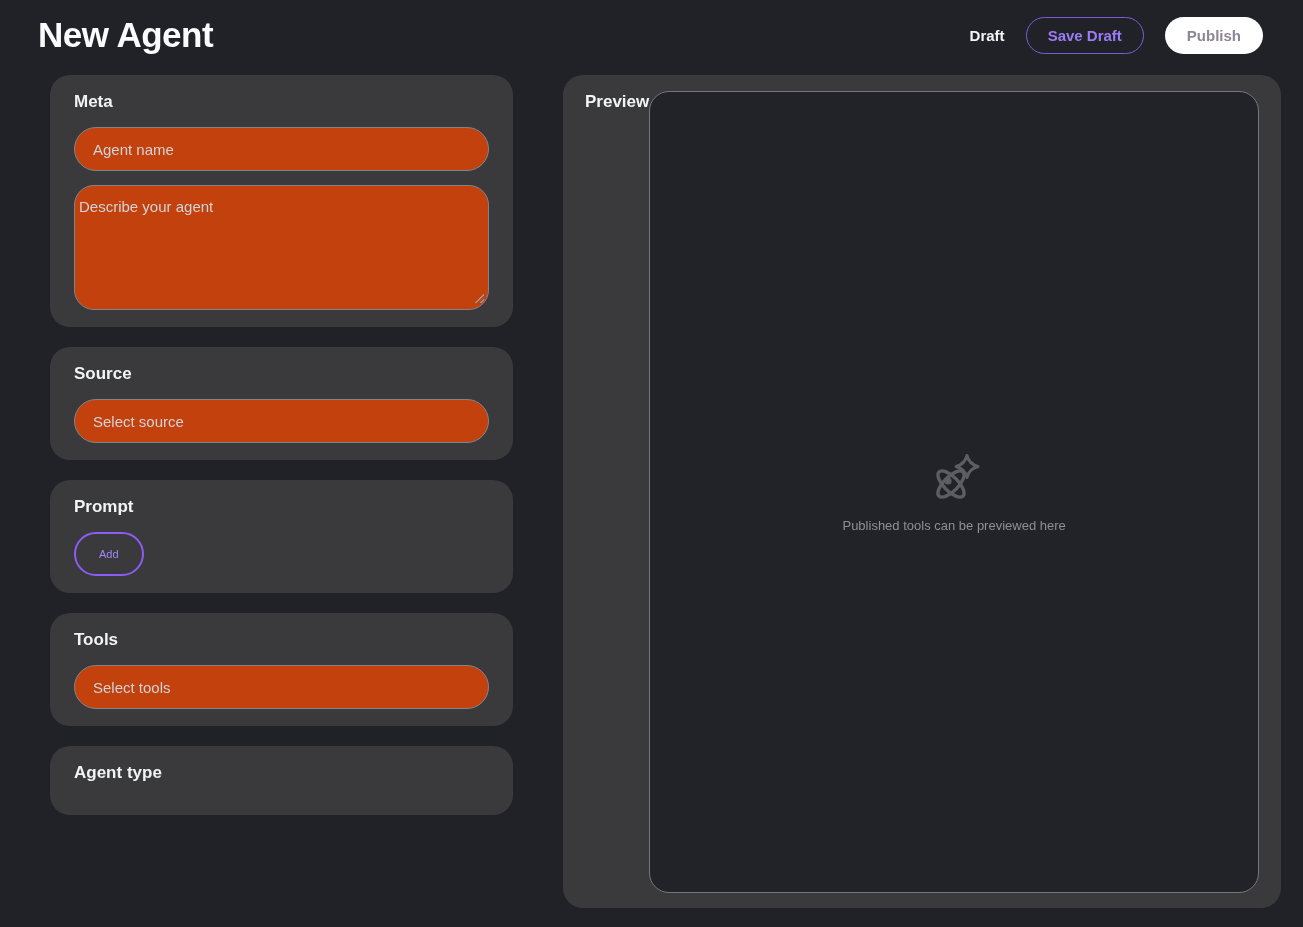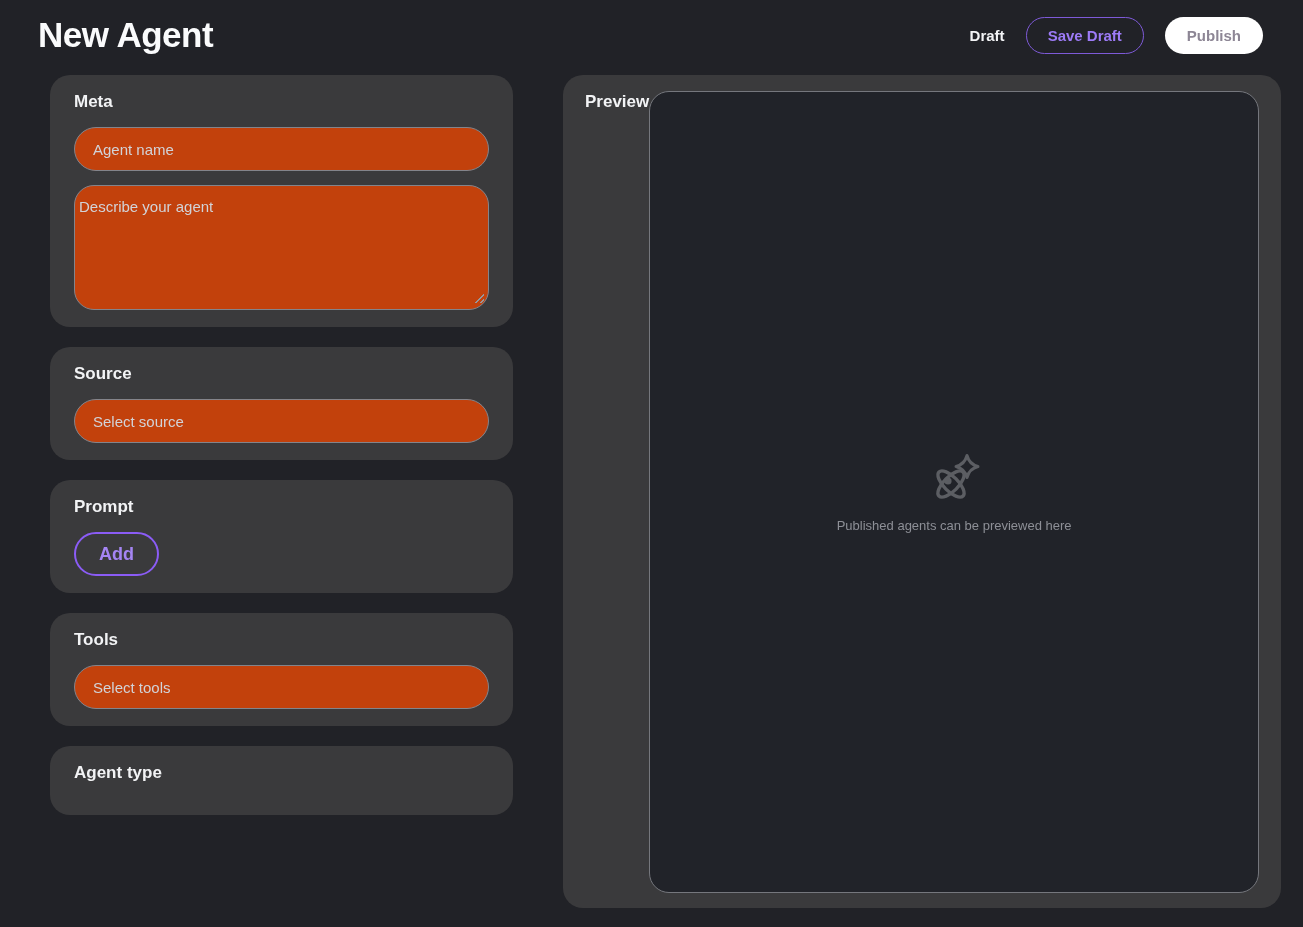--- a/index.html
+++ b/index.html
@@ -121,22 +121,22 @@
   
   .prompt-row { display: flex; align-items: center; gap: 14px; }
   .prompt-row .select { flex: 1; }
   .btn-add {
     height: 44px;
     padding: 8px 23px;
     border-radius: 22px;
     background: transparent;
     border: 2px solid #8b5cf6;
     color: #a585f4;
-    font-size: 18px;
-    font-weight: 700;
+    font-size: 11px;
+    font-weight: 400;
     flex: none;
   }
 
   
   .preview-card {
     height: 833px;
     display: flex;
     flex-direction: row;
     padding: 16px 22px 15px;
   }
@@ -206,18 +206,18 @@
       <h2>Preview</h2>
       <div class="preview-box">
         <svg width="58" height="58" viewBox="0 0 58 58" fill="none">
           <g stroke="#5c5e63" stroke-width="3.4" fill="none">
             <ellipse cx="26" cy="32" rx="17" ry="7.2" transform="rotate(-45 26 32)"></ellipse>
             <ellipse cx="26" cy="32" rx="17" ry="7.2" transform="rotate(45 26 32)"></ellipse>
           </g>
           <circle cx="23" cy="29" r="3.6" fill="#5c5e63"></circle>
           <path d="M42 3.5 C43.6 9.6 46.9 12.9 53 14.5 C46.9 16.1 43.6 19.4 42 25.5 C40.4 19.4 37.1 16.1 31 14.5 C37.1 12.9 40.4 9.6 42 3.5 Z" fill="#212329" stroke="#5c5e63" stroke-width="3" stroke-linejoin="round"></path>
         </svg>
-        <div class="preview-hint">Published agents can be previewed here</div>
+        <div class="preview-hint">Published tools can be previewed here</div>
       </div>
     </section>
   </div>
 
 </main>
 
 </body></html>

